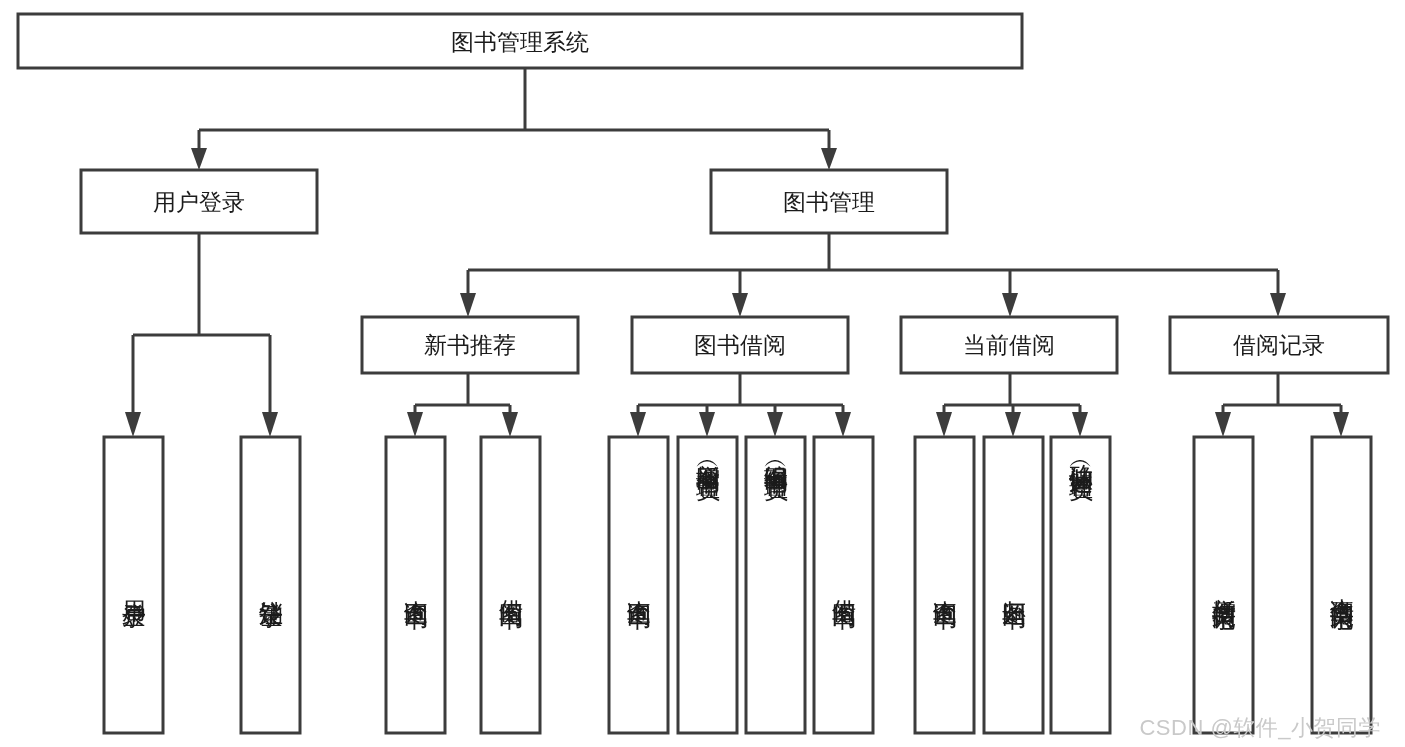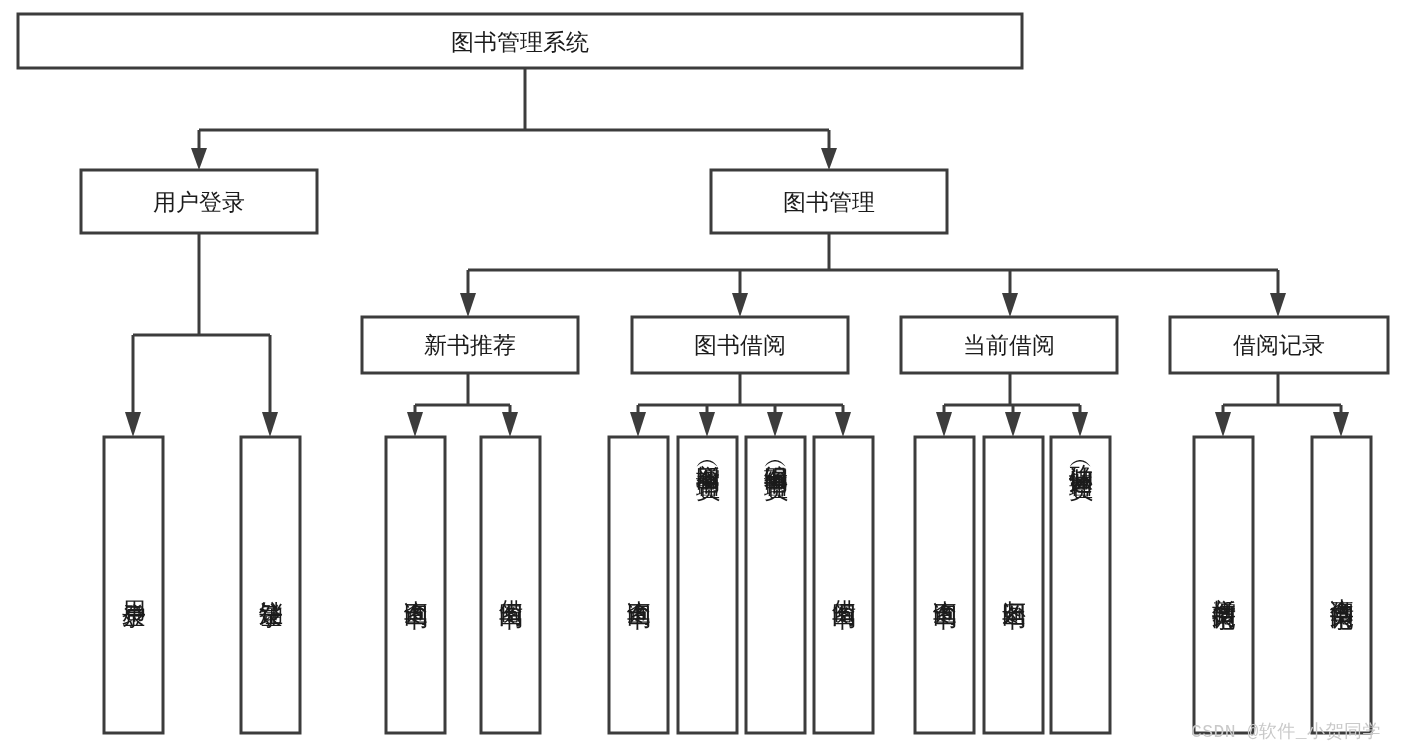--- a/index.html
+++ b/index.html
@@ -251,18 +251,18 @@
     line-height: 1.12;
     letter-spacing: 2px;
     color: #1b1b1b;
     white-space: nowrap;
   }
   .watermark {
     position: absolute;
     right: 24px;
     bottom: 4px;
     color: #c9c9c9;
-    font-family: Liberation Mono, monospace;
-    font-size: 18px;
+    font-family: Liberation Sans, sans-serif;
+    font-size: 22px;
     letter-spacing: 0.5px;
     pointer-events: none;
   }
 </style>
 
 </body></html>

